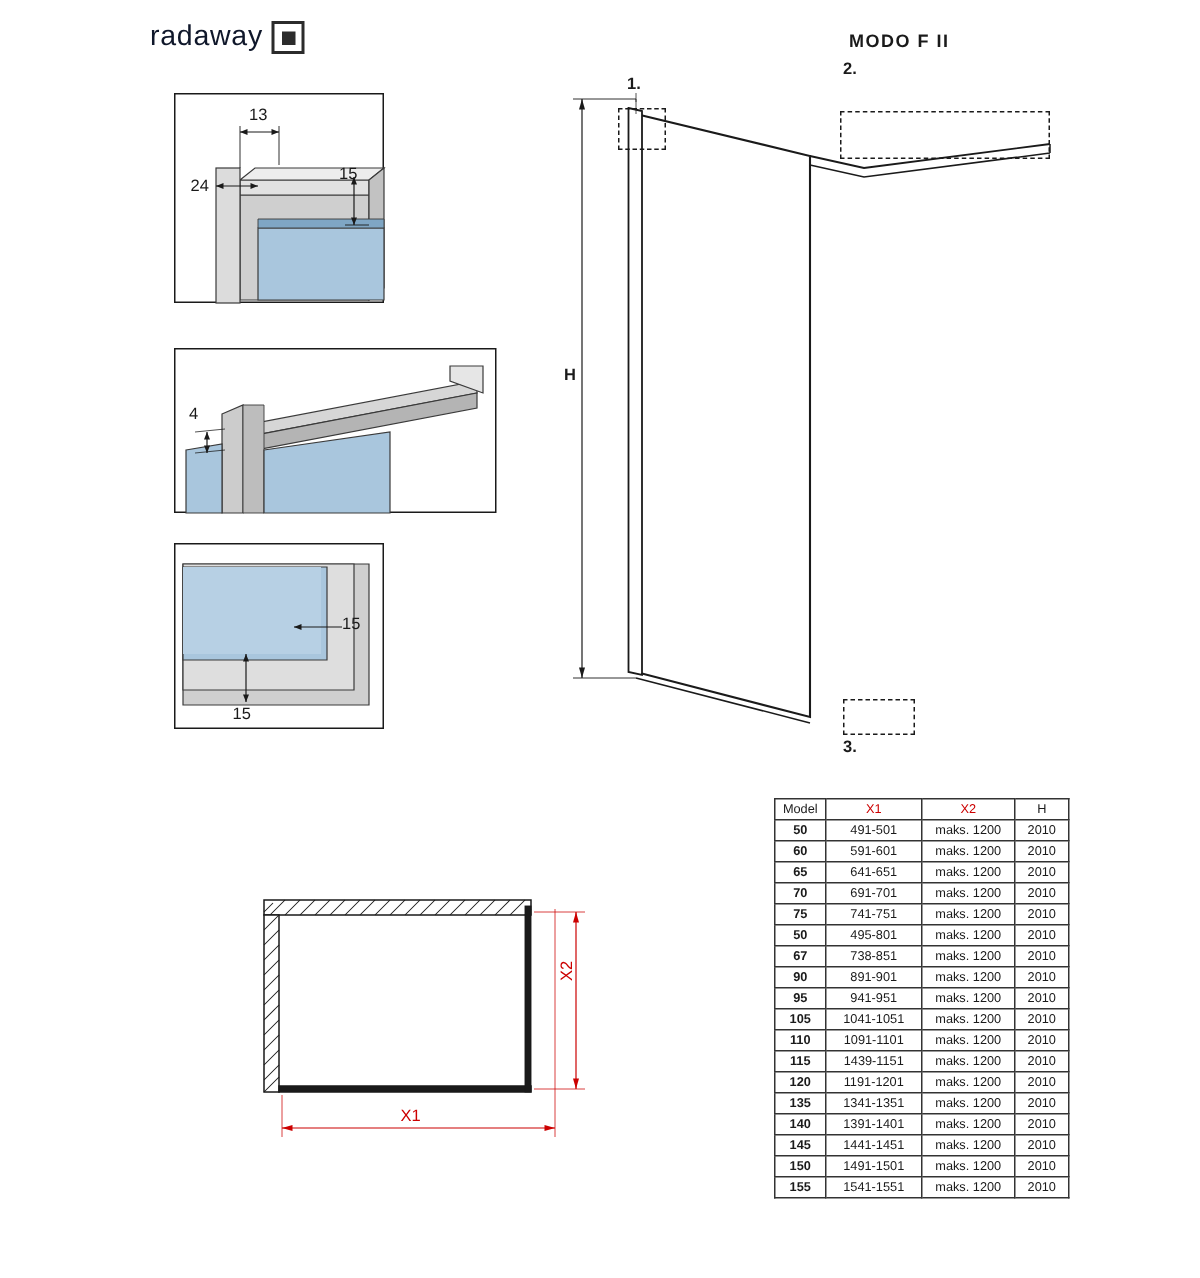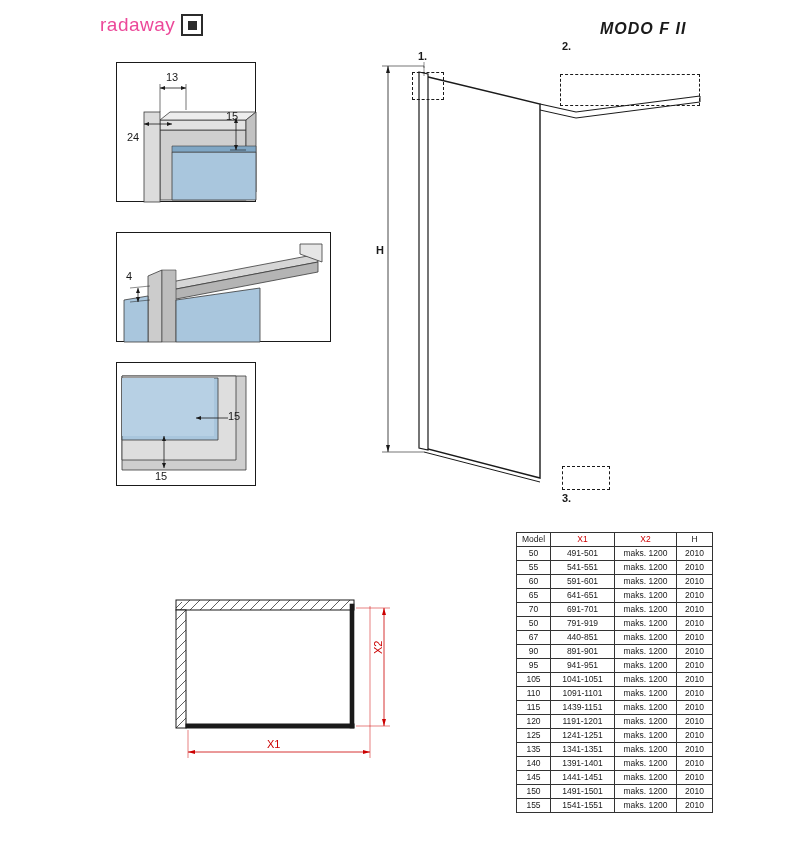--- a/index.html
+++ b/index.html
@@ -13,32 +13,32 @@
     overflow: hidden;
   }
   .page { position:absolute; inset:0; }
 
   
   .logo {
     position:absolute; left:100px; top:14px;
     display:flex; align-items:center; gap:6px;
   }
   .logo-text {
-    font-size:19px; letter-spacing:0.5px; color:#ec4899;
+    font-size:19px; letter-spacing:0.5px; color:#0f172a;
     font-family:"Liberation Sans", sans-serif;
   }
   .logo-mark {
     width:22px; height:22px; border:2px solid #2b2b2b;
     display:flex; align-items:center; justify-content:center;
   }
   .logo-mark i { display:block; width:9px; height:9px; background:#2b2b2b; }
 
   .title {
-    position:absolute; left:600px; top:20px;
-    font-size:16px; font-weight:bold; letter-spacing:1px;font-style:italic;
+    position:absolute; left:566px; top:20px;
+    font-size:12px; font-weight:bold; letter-spacing:1px;
   }
 
   
   .lbl { position:absolute; font-size:11px; }
   .lbl-b { position:absolute; font-size:11px; font-weight:bold; }
   .dash-box {
     position:absolute; border:1px dashed #1a1a1a;
   }
   svg { position:absolute; left:0; top:0; overflow:visible; }
 
@@ -57,21 +57,21 @@
     position:absolute; left:516px; top:532px;
     border-collapse:collapse; font-size:8.5px;
   }
   .tbl th, .tbl td {
     border:1px solid #333; padding:1px 3px; text-align:center;
     height:13px; line-height:11px;
     font-family:"Liberation Sans", sans-serif;
   }
   .tbl th { font-weight:normal; font-size:8.5px; }
   .tbl th.red { color:#cc0000; }
-  .tbl td.model { font-weight:normal; }
+  .tbl td.model { font-weight:bold; }
   .c-model { width:34px; }
   .c-x1 { width:64px; }
   .c-x2 { width:62px; }
   .c-h  { width:36px; }
 
   
   .red { color:#cc0000; }
 </style>
 </head>
 <body>
@@ -109,21 +109,21 @@
     <line x1="144" y1="124" x2="172" y2="124" stroke="#1a1a1a" stroke-width="0.8"></line>
     <polygon points="144,124 149,122 149,126" fill="#1a1a1a"></polygon>
     <polygon points="172,124 167,122 167,126" fill="#1a1a1a"></polygon>
 
     <line x1="236" y1="118" x2="236" y2="150" stroke="#1a1a1a" stroke-width="0.8"></line>
     <polygon points="236,118 234,123 238,123" fill="#1a1a1a"></polygon>
     <polygon points="236,150 234,145 238,145" fill="#1a1a1a"></polygon>
     <line x1="230" y1="150" x2="246" y2="150" stroke="#1a1a1a" stroke-width="0.6"></line>
   </svg>
   <div class="lbl" style="left:166px; top:71px;">13</div>
-  <div class="lbl" style="left:127px; top:131px;">24</div>
+  <div class="lbl" style="left:127px; top:118px;">24</div>
   <div class="lbl" style="left:226px; top:110px;">15</div>
 
   <div class="detnum" style="left:120px; top:234px;">2.</div>
   <div class="detail" id="detail2"></div>
   <svg width="800" height="852" style="pointer-events:none;">
 
     <polygon points="150,286 318,254 318,262 150,294" fill="#d6d6d6" stroke="#3a3a3a" stroke-width="0.8"></polygon>
     <polygon points="150,294 318,262 318,272 150,304" fill="#b4b4b4" stroke="#3a3a3a" stroke-width="0.8"></polygon>
     <polygon points="300,244 322,244 322,262 300,254" fill="#e6e6e6" stroke="#3a3a3a" stroke-width="0.8"></polygon>
 
@@ -263,52 +263,52 @@
       </tr>
     </thead>
     <tbody id="tbl-body">
         <tr>
           <td class="model c-model">50</td>
           <td class="c-x1">491-501</td>
           <td class="c-x2">maks. 1200</td>
           <td class="c-h">2010</td>
         </tr>
         <tr>
-          <td class="model c-model">55</td>
-          <td class="c-x1">541-551</td>
-          <td class="c-x2">maks. 1200</td>
-          <td class="c-h">2010</td>
-        </tr>
-        <tr>
           <td class="model c-model">60</td>
           <td class="c-x1">591-601</td>
           <td class="c-x2">maks. 1200</td>
           <td class="c-h">2010</td>
         </tr>
         <tr>
           <td class="model c-model">65</td>
           <td class="c-x1">641-651</td>
           <td class="c-x2">maks. 1200</td>
           <td class="c-h">2010</td>
         </tr>
         <tr>
           <td class="model c-model">70</td>
           <td class="c-x1">691-701</td>
           <td class="c-x2">maks. 1200</td>
           <td class="c-h">2010</td>
         </tr>
         <tr>
+          <td class="model c-model">75</td>
+          <td class="c-x1">741-751</td>
+          <td class="c-x2">maks. 1200</td>
+          <td class="c-h">2010</td>
+        </tr>
+        <tr>
           <td class="model c-model">50</td>
-          <td class="c-x1">791-919</td>
+          <td class="c-x1">495-801</td>
           <td class="c-x2">maks. 1200</td>
           <td class="c-h">2010</td>
         </tr>
         <tr>
           <td class="model c-model">67</td>
-          <td class="c-x1">440-851</td>
+          <td class="c-x1">738-851</td>
           <td class="c-x2">maks. 1200</td>
           <td class="c-h">2010</td>
         </tr>
         <tr>
           <td class="model c-model">90</td>
           <td class="c-x1">891-901</td>
           <td class="c-x2">maks. 1200</td>
           <td class="c-h">2010</td>
         </tr>
         <tr>
@@ -335,26 +335,20 @@
           <td class="c-x2">maks. 1200</td>
           <td class="c-h">2010</td>
         </tr>
         <tr>
           <td class="model c-model">120</td>
           <td class="c-x1">1191-1201</td>
           <td class="c-x2">maks. 1200</td>
           <td class="c-h">2010</td>
         </tr>
         <tr>
-          <td class="model c-model">125</td>
-          <td class="c-x1">1241-1251</td>
-          <td class="c-x2">maks. 1200</td>
-          <td class="c-h">2010</td>
-        </tr>
-        <tr>
           <td class="model c-model">135</td>
           <td class="c-x1">1341-1351</td>
           <td class="c-x2">maks. 1200</td>
           <td class="c-h">2010</td>
         </tr>
         <tr>
           <td class="model c-model">140</td>
           <td class="c-x1">1391-1401</td>
           <td class="c-x2">maks. 1200</td>
           <td class="c-h">2010</td>

